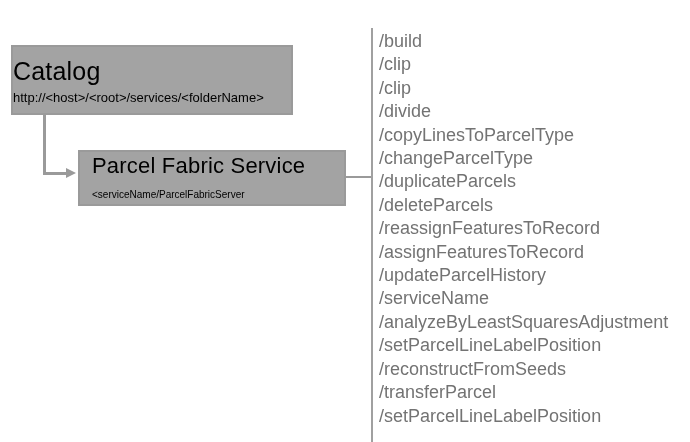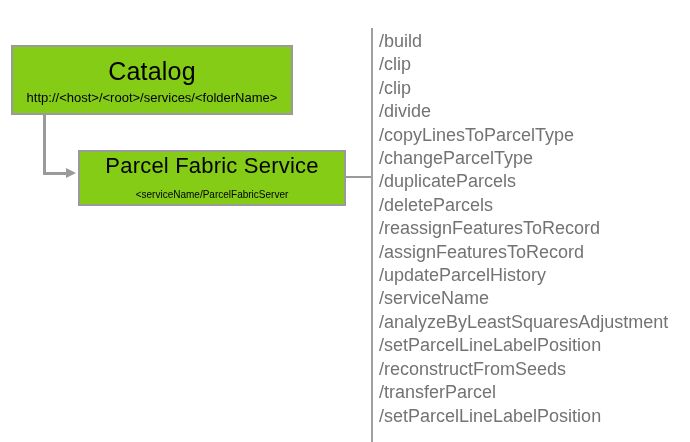--- a/index.html
+++ b/index.html
@@ -15,25 +15,25 @@
     width: 690px;
     height: 442px;
     background: #ffffff;
     overflow: hidden;
   }
 
   
   .node {
     position: absolute;
     box-sizing: border-box;
-    background: #84cc16;
+    background: #a3a3a3;
     border: 2px solid #9a9a9a;
     display: flex;
     flex-direction: column;
-    align-items: center;
+    align-items: flex-start;
     justify-content: center;
     color: #000000;
   }
   .node-title {
     font-size: 25px;
     line-height: 30px;
     font-weight: normal;
     letter-spacing: 0.2px;
     white-space: nowrap;
   }
@@ -51,20 +51,21 @@
     height: 70px;
   }
   #catalog-node .node-title { margin-top: 2px; }
   #catalog-node .node-sub { margin-top: 3px; }
 
   #service-node {
     left: 78px;
     top: 150px;
     width: 268px;
     height: 56px;
+    padding-left: 12px;
   }
   #service-node .node-title { font-size: 22px; line-height: 26px; }
   #service-node .node-sub { font-size: 10px; margin-top: 7px; }
 
   
   .conn {
     position: absolute;
     background: #9a9a9a;
   }
   #conn-v {            

